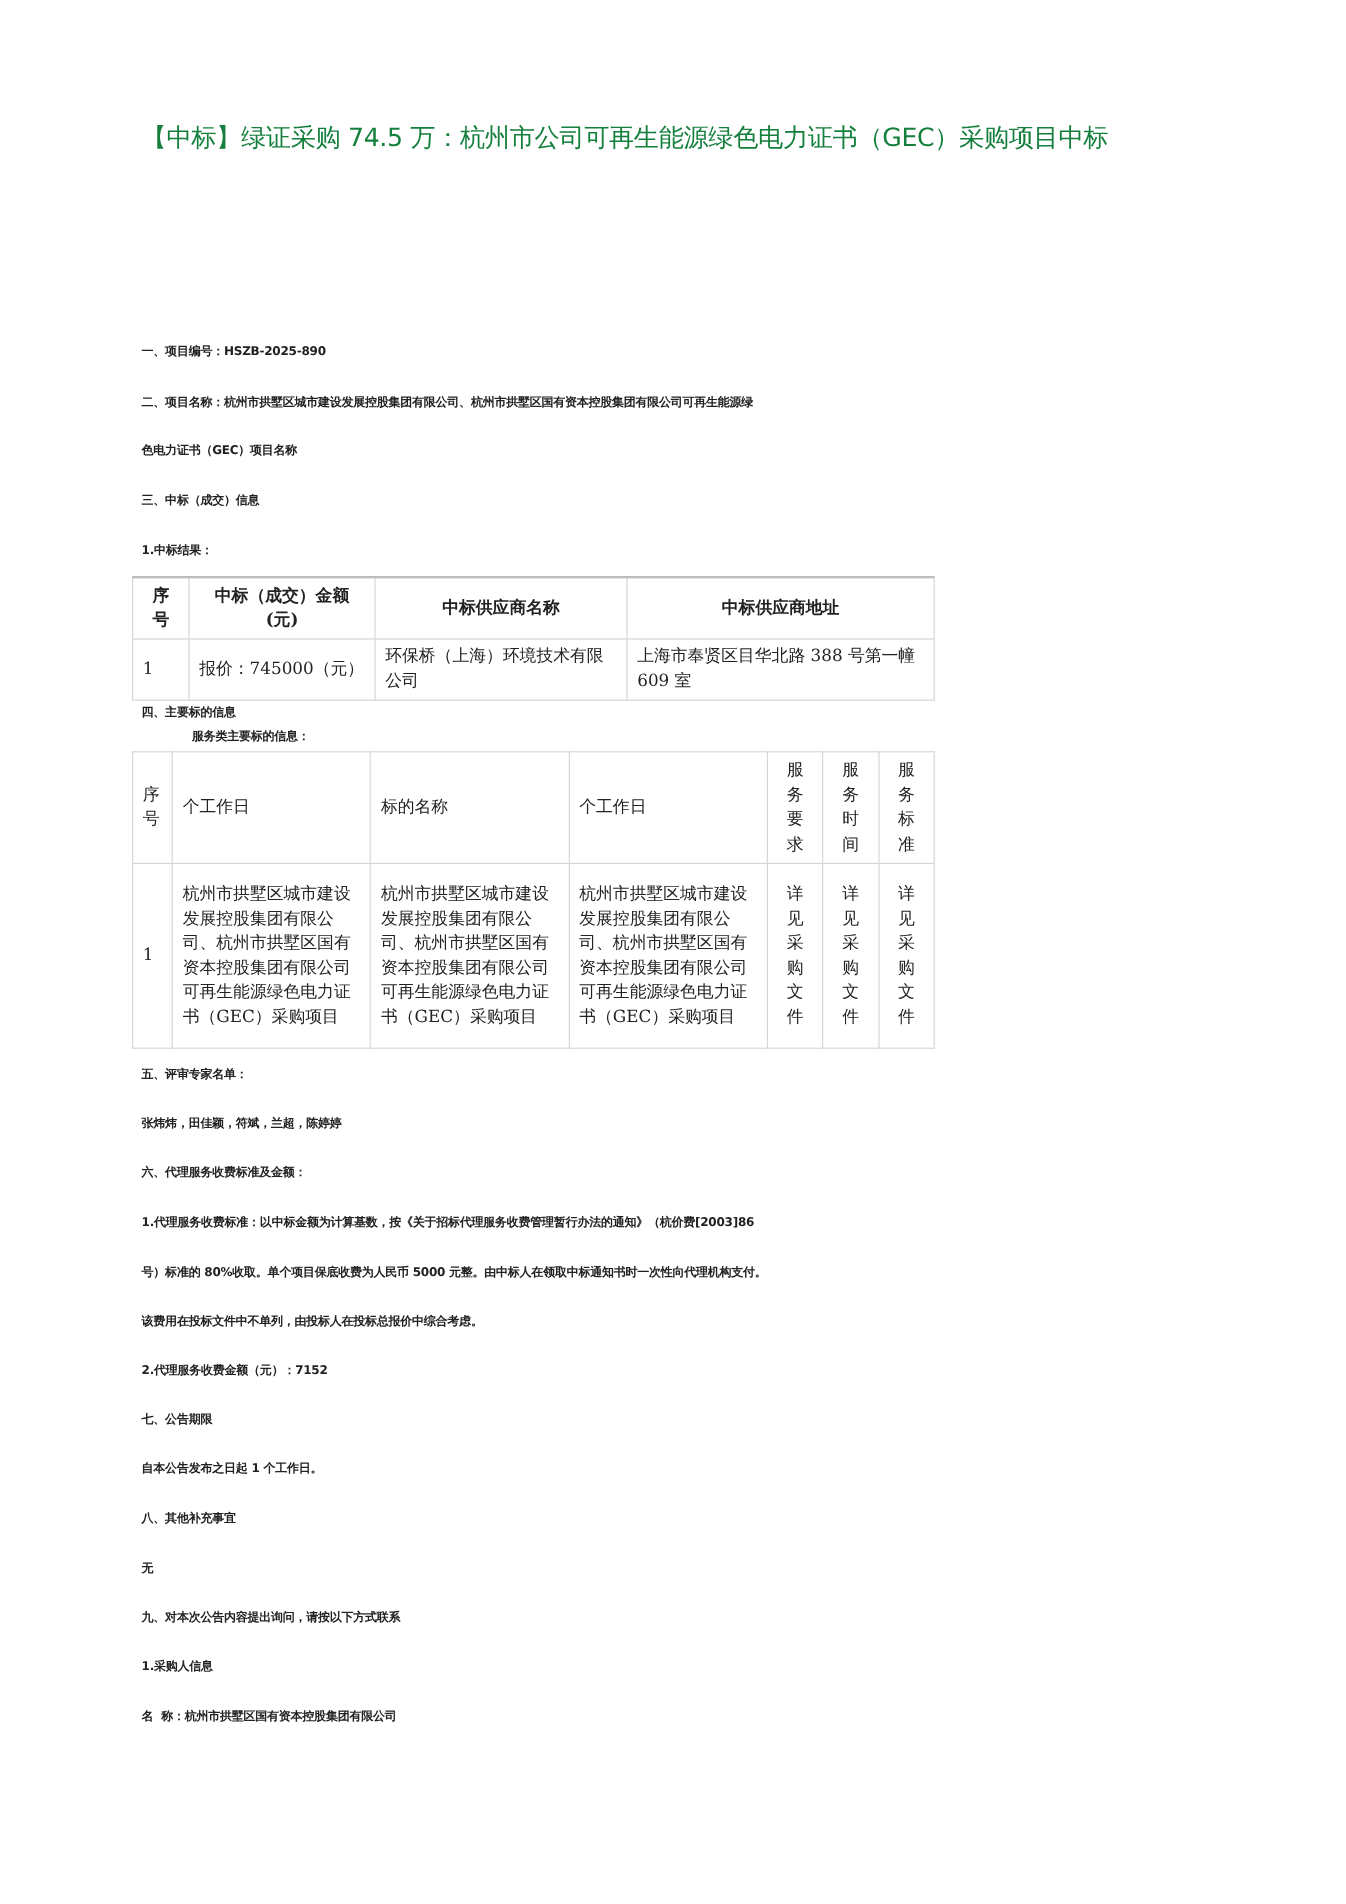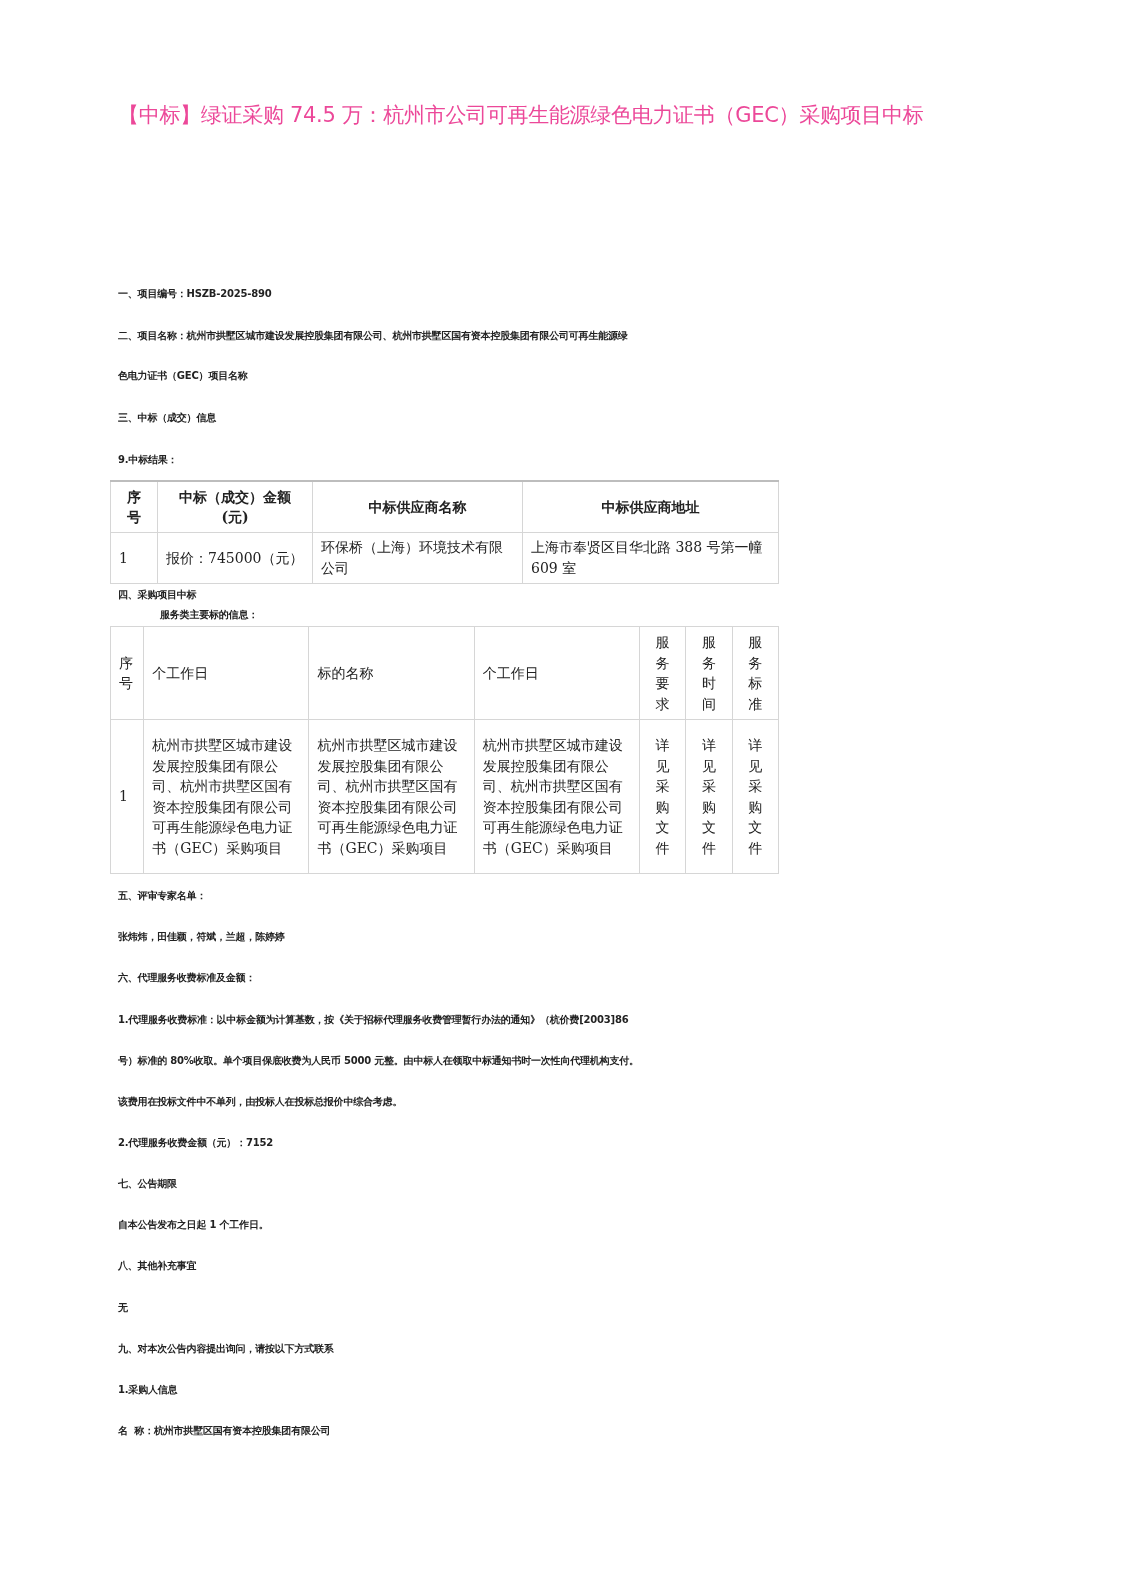--- a/index.html
+++ b/index.html
@@ -3,21 +3,21 @@
 <meta charset="utf-8">
 <style>
   html, body { margin: 0; padding: 0; background: #ffffff; }
   body {
     width: 1122px; height: 1587px; position: relative; overflow: hidden;
     font-family: "DejaVu Sans", "Liberation Sans", sans-serif;
     color: #222222;
   }
   .title {
     position: absolute; left: 118px; top: 96px; width: 880px;
-    font-size: 21px; line-height: 38px; color: #ec4899;
+    font-size: 21px; line-height: 38px; color: #15803d;
     letter-spacing: -0.3px;
   }
   .p {
     position: absolute; left: 118px; font-size: 10px; line-height: 20px; color: #222;
     white-space: nowrap; letter-spacing: -0.2px; font-weight: bold;
   }
   .serif { font-family: "DejaVu Serif", "Liberation Serif", serif; }
   table { border-collapse: collapse; position: absolute; }
   td, th { border: 1px solid #d6d6d6; padding: 0 8px; font-size: 14px; color: #222; }
   .t1 { left: 110px; top: 480px; width: 669px; }
@@ -35,21 +35,21 @@
 <body>
 
 <div class="title">
   <div>【中标】绿证采购 74.5 万：杭州市公司可再生能源绿色电力证书（GEC）采购项目中标</div>
 </div>
 
 <div class="p" style="top:284px">一、项目编号：HSZB-2025-890</div>
 <div class="p" style="top:326px">二、项目名称：杭州市拱墅区城市建设发展控股集团有限公司、杭州市拱墅区国有资本控股集团有限公司可再生能源绿</div>
 <div class="p" style="top:366px">色电力证书（GEC）项目名称</div>
 <div class="p" style="top:408px">三、中标（成交）信息</div>
-<div class="p" style="top:450px">9.中标结果：</div>
+<div class="p" style="top:450px">1.中标结果：</div>
 
 <table class="t1 serif">
   <tbody>
       <tr class="head">
     <th style="width:30px">
       <div>序</div>
       <div>号</div>
     </th>
     <th style="width:138px">
       <div>中标（成交）金额</div>
@@ -60,21 +60,21 @@
   </tr>
   <tr>
     <td>1</td>
     <td>报价：745000（元）</td>
     <td>环保桥（上海）环境技术有限公司</td>
     <td>上海市奉贤区目华北路 388 号第一幢 609 室</td>
   </tr>
 </tbody>
   </table>
 
-<div class="p serif" style="top:585px">四、采购项目中标</div>
+<div class="p serif" style="top:585px">四、主要标的信息</div>
 <div class="p serif" style="top:605px; left:160px">服务类主要标的信息：</div>
 
 <table class="t2 serif">
   <tbody>
       <tr class="hdr">
     <td style="width:20px; padding:0 4px 0 8px">序<br>号</td>
     <td style="width:147px">个工作日</td>
     <td style="width:147px">标的名称</td>
     <td style="width:147px">个工作日</td>
     <td class="vert" style="width:37px">

